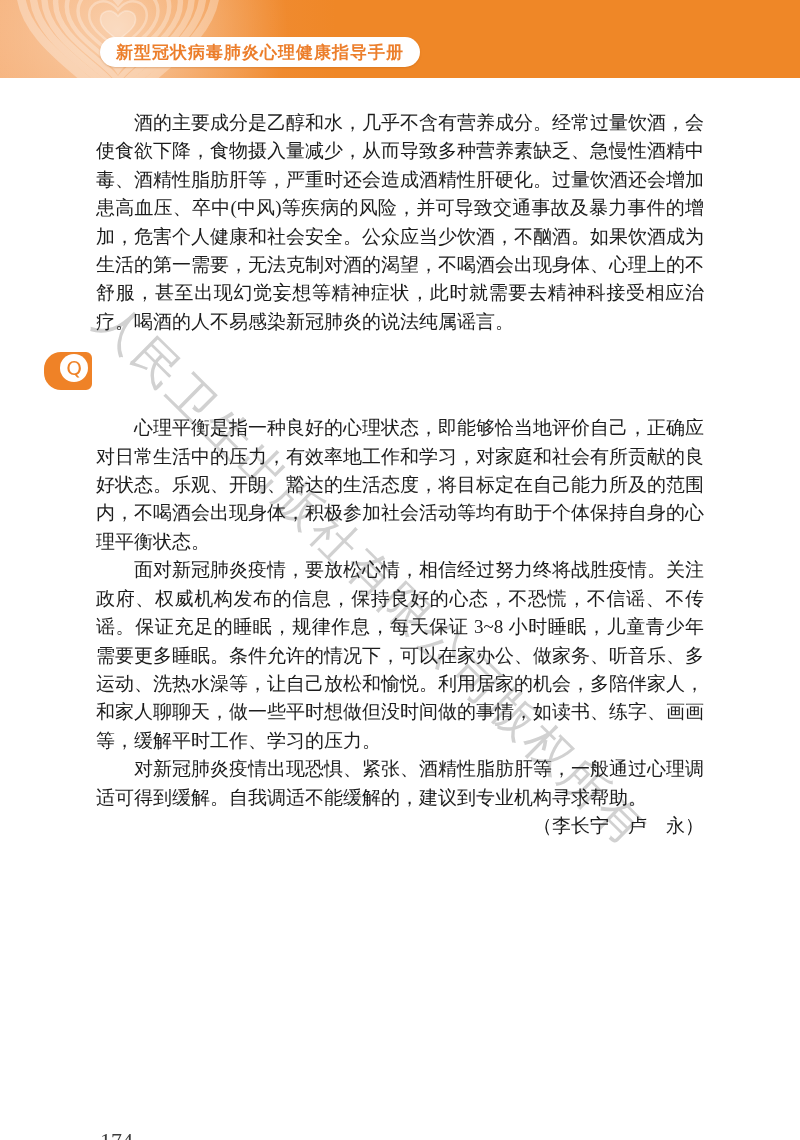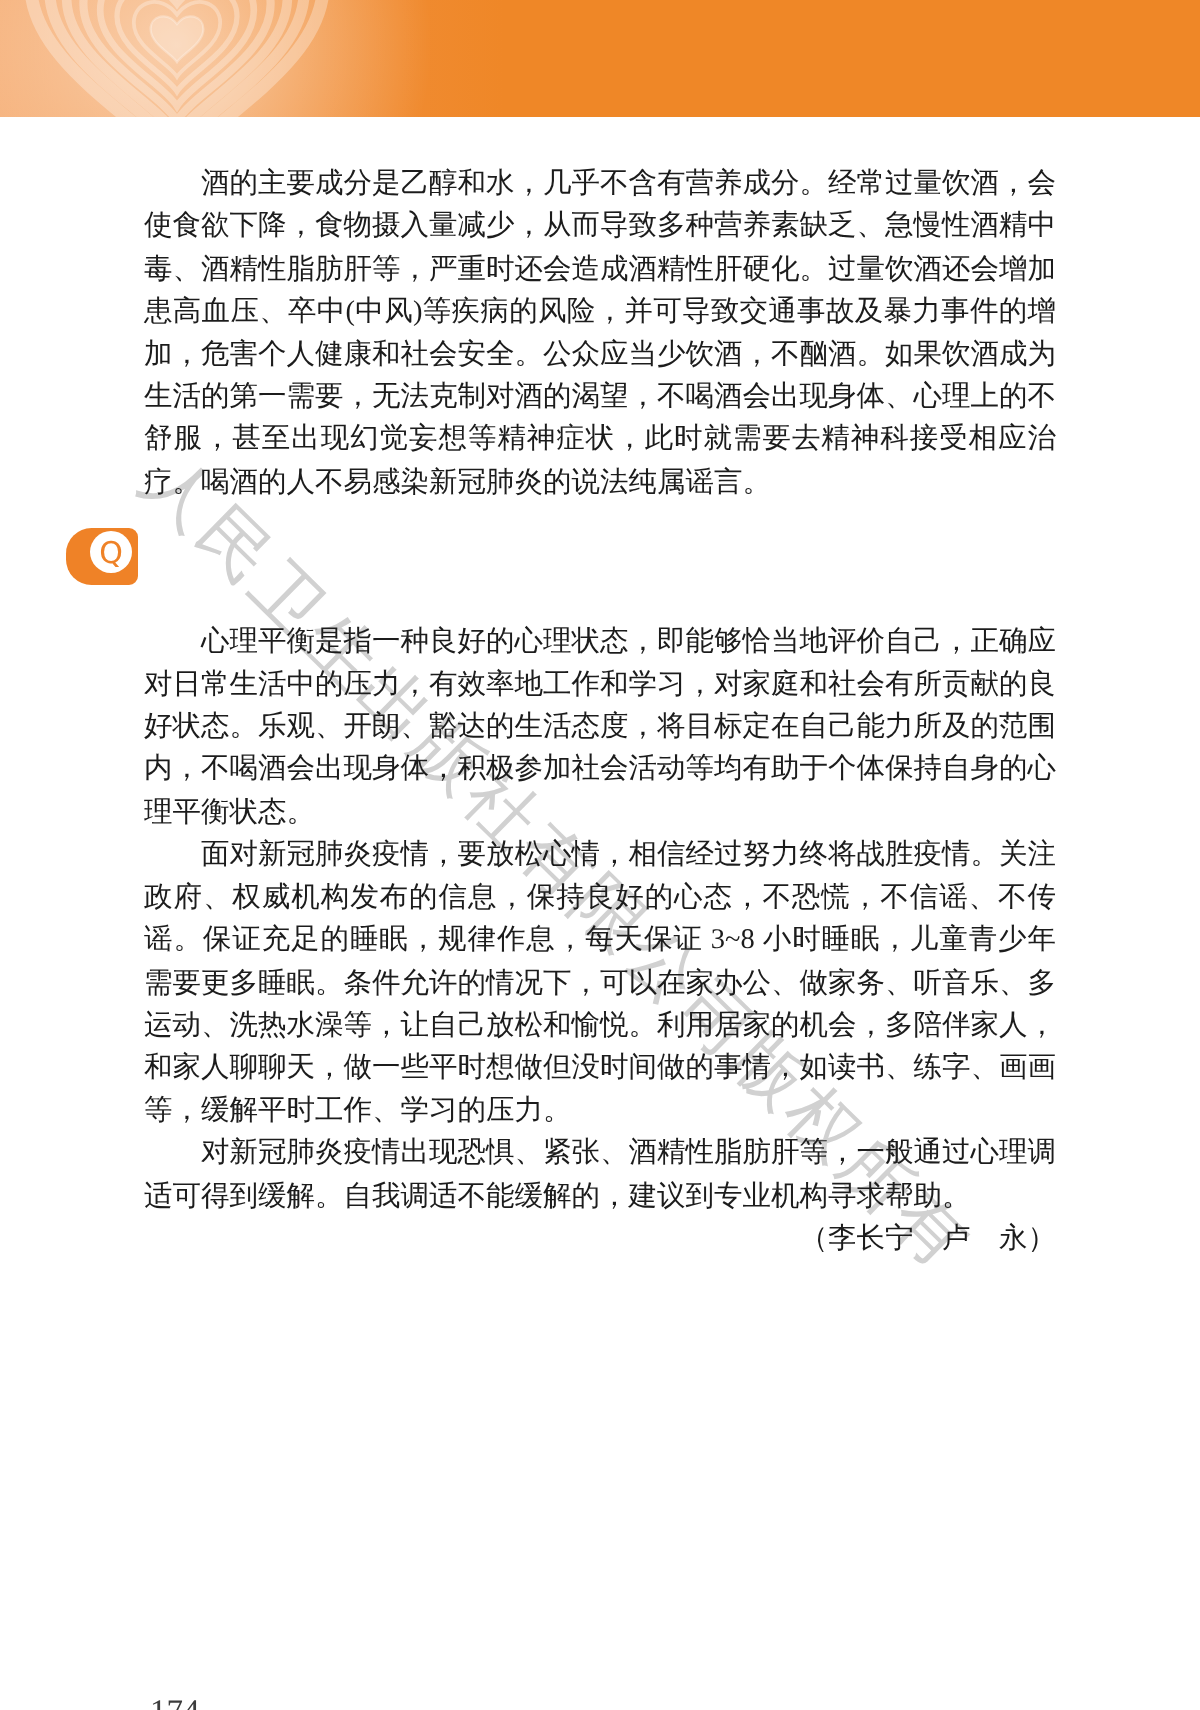--- a/index.html
+++ b/index.html
@@ -74,20 +74,23 @@
         <use href="#heart" transform="translate(118,26) scale(1.8)" stroke-width="1.4" vector-effect="non-scaling-stroke"></use>
         <use href="#heart" transform="translate(118,26) scale(2.5)" stroke-width="1.4" vector-effect="non-scaling-stroke"></use>
         <use href="#heart" transform="translate(118,26) scale(3.2)" stroke-width="1.4" vector-effect="non-scaling-stroke"></use>
         <use href="#heart" transform="translate(118,26) scale(3.9)" stroke-width="1.4" vector-effect="non-scaling-stroke"></use>
         <use href="#heart" transform="translate(118,26) scale(4.6)" stroke-width="1.4" vector-effect="non-scaling-stroke"></use>
         <use href="#heart" transform="translate(118,26) scale(5.3)" stroke-width="1.4" vector-effect="non-scaling-stroke"></use>
         <use href="#heart" transform="translate(118,26) scale(6.1)" stroke-width="1.4" vector-effect="non-scaling-stroke"></use>
       </g>
       <use href="#heart" transform="translate(118,26) scale(1.1)" fill="#ffffff" fill-opacity="0.25"></use>
     </svg>
+    <div class="title-pill">
+      <span>新型冠状病毒肺炎心理健康指导手册</span>
+    </div>
   </div>
 
   <div class="watermark">人民卫生出版社有限公司版权所有</div>
 
   <div class="content">
     <p>酒的主要成分是乙醇和水，几乎不含有营养成分。经常过量饮酒，会使食欲下降，食物摄入量减少，从而导致多种营养素缺乏、急慢性酒精中毒、酒精性脂肪肝等，严重时还会造成酒精性肝硬化。过量饮酒还会增加患高血压、卒中(中风)等疾病的风险，并可导致交通事故及暴力事件的增加，危害个人健康和社会安全。公众应当少饮酒，不酗酒。如果饮酒成为生活的第一需要，无法克制对酒的渴望，不喝酒会出现身体、心理上的不舒服，甚至出现幻觉妄想等精神症状，此时就需要去精神科接受相应治疗。喝酒的人不易感染新冠肺炎的说法纯属谣言。</p>
 
     <div class="q-row">
       <div class="q-badge">
         <div class="q-circle">

